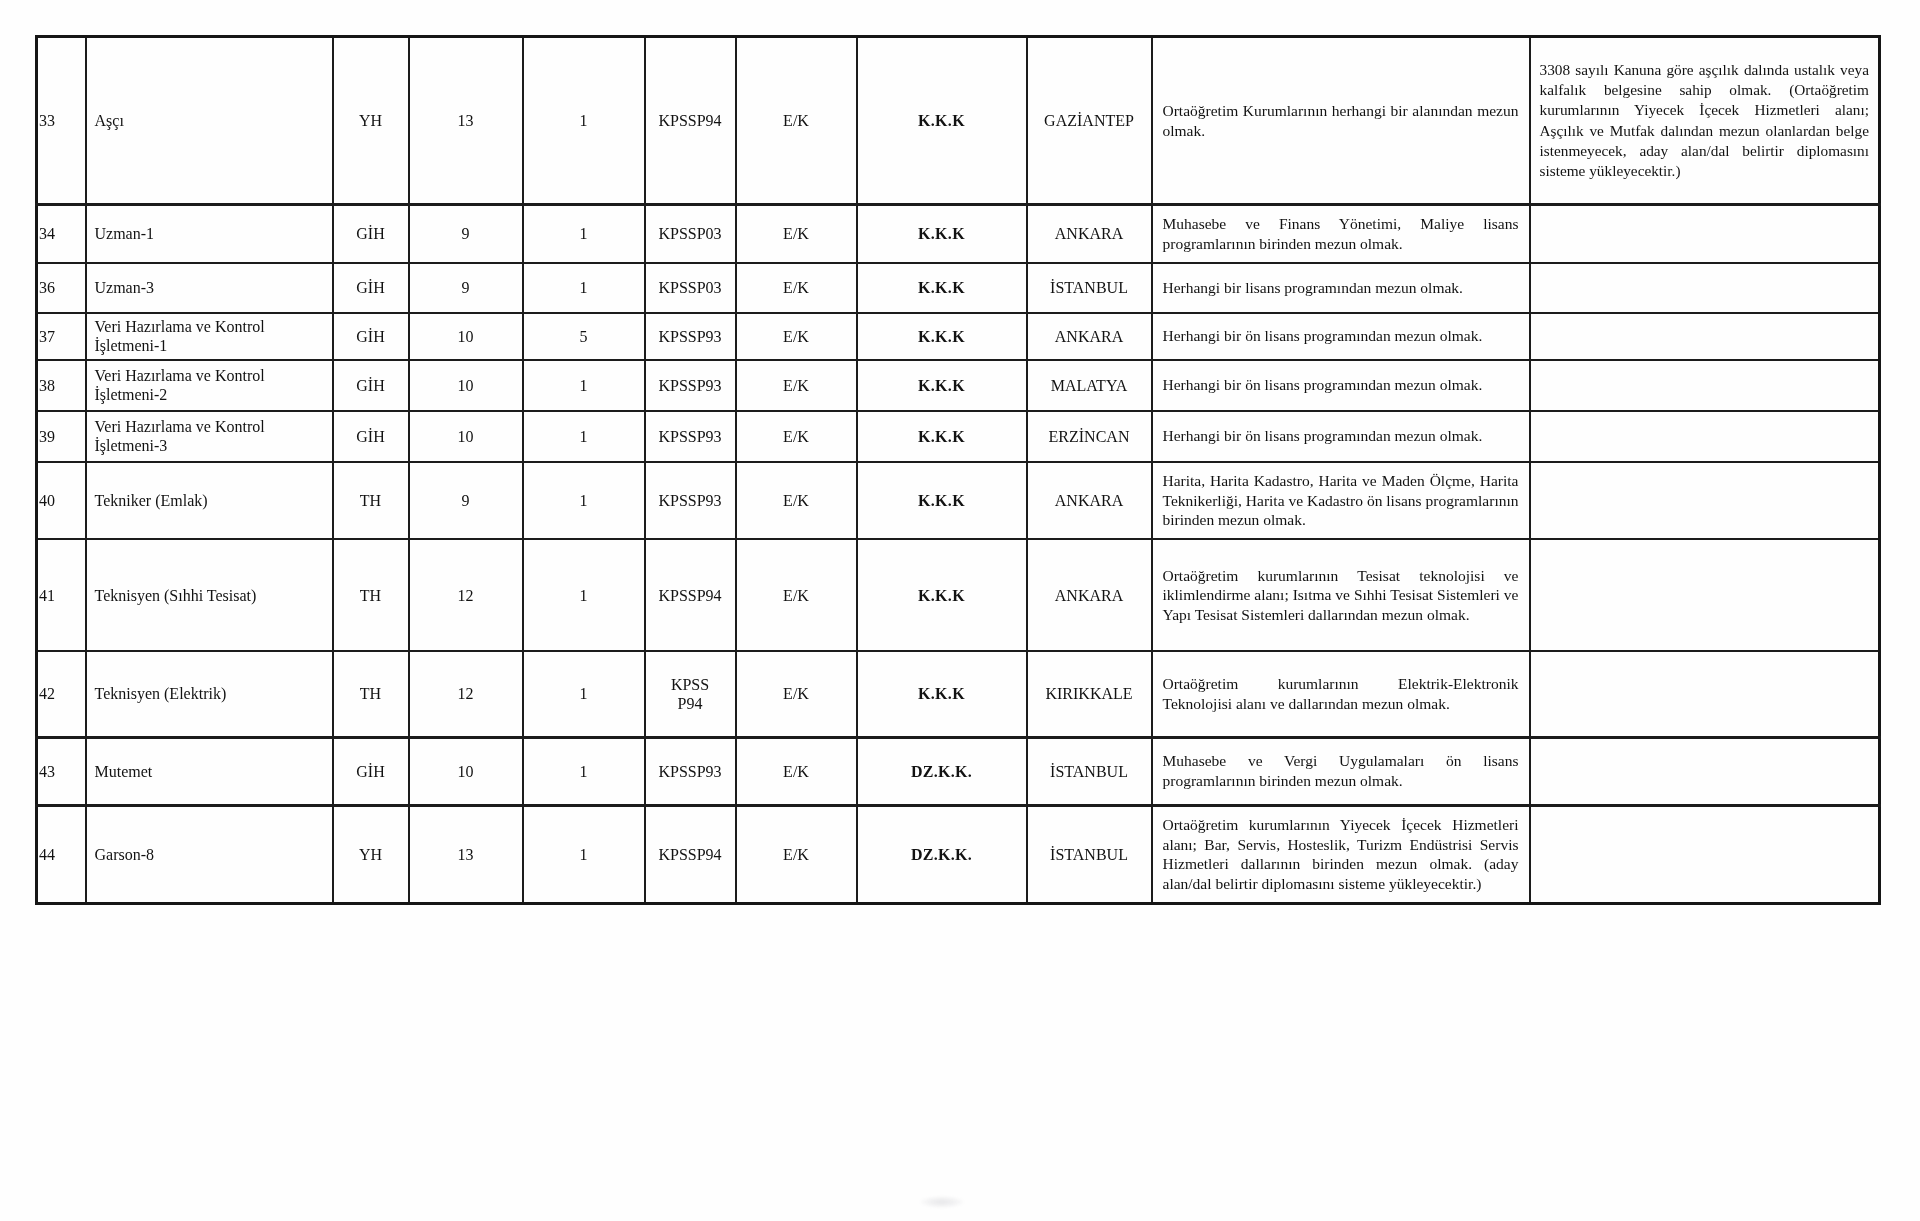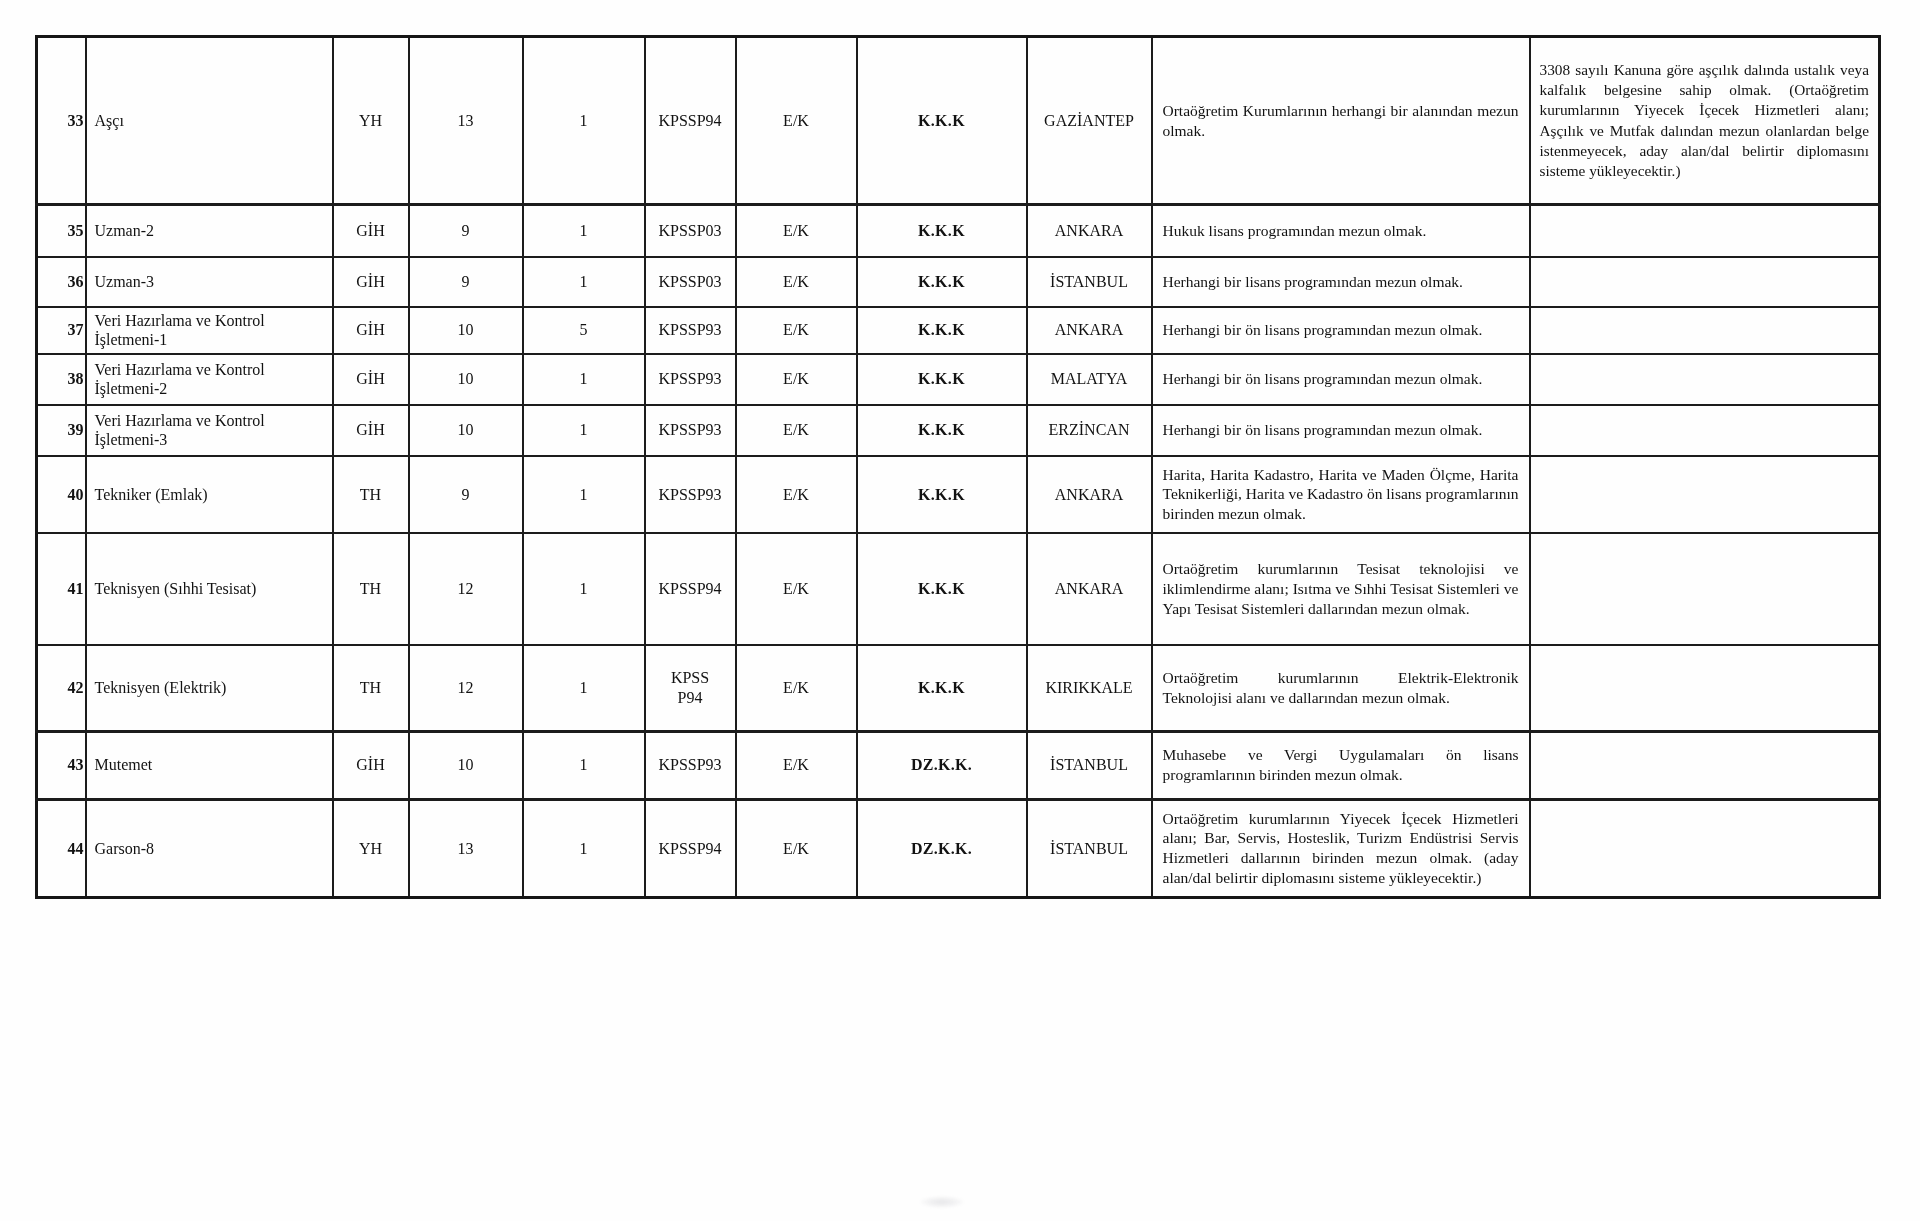--- a/index.html
+++ b/index.html
@@ -42,21 +42,21 @@
   tr:nth-child(6)  { height: 51px;  }
   tr:nth-child(7)  { height: 59px;  }
   tr:nth-child(8)  { height: 112px; }
   tr:nth-child(9)  { height: 86px;  }
   tr:nth-child(10) { height: 68px;  }
   tr:nth-child(11) { height: 84px;  }
   tr:nth-child(12) { height: 122px; }
   
   tr:nth-child(2) td, tr:nth-child(10) td, tr:nth-child(11) td, tr:nth-child(12) td { border-top-width: 3px; }
 
-  .c-no    { text-align: right; font-weight: bold; }
+  .c-no    { text-align: left; }
   .c-title { text-align: left; padding: 3px 8px; }
   .c-center{ text-align: center; }
   .c-kpss  { white-space: pre-line; }
   .c-force { text-align: center; font-weight: bold; letter-spacing: .3px; }
   .c-city  { text-align: center; }
   .c-req   { text-align: justify; padding: 8px 10px; font-size: 15.5px; line-height: 1.28; }
   .c-note  { text-align: justify; padding: 22px 9px;  font-size: 15.3px; line-height: 1.32; }
 
   
   .smudge {
@@ -96,30 +96,30 @@
       <td class="c-center">13</td>
       <td class="c-center">1</td>
       <td class="c-center c-kpss">KPSSP94</td>
       <td class="c-center">E/K</td>
       <td class="c-force">K.K.K</td>
       <td class="c-city">GAZİANTEP</td>
       <td class="c-req">Ortaöğretim Kurumlarının herhangi bir alanından mezun olmak.</td>
       <td class="c-note">3308 sayılı Kanuna göre aşçılık dalında ustalık veya kalfalık belgesine sahip olmak. (Ortaöğretim kurumlarının Yiyecek İçecek Hizmetleri alanı; Aşçılık ve Mutfak dalından mezun olanlardan belge istenmeyecek, aday alan/dal belirtir diplomasını sisteme yükleyecektir.)</td>
     </tr>
         <tr>
-      <td class="c-no">35</td>
-      <td class="c-title">Uzman-2</td>
+      <td class="c-no">34</td>
+      <td class="c-title">Uzman-1</td>
       <td class="c-center">GİH</td>
       <td class="c-center">9</td>
       <td class="c-center">1</td>
       <td class="c-center c-kpss">KPSSP03</td>
       <td class="c-center">E/K</td>
       <td class="c-force">K.K.K</td>
       <td class="c-city">ANKARA</td>
-      <td class="c-req">Hukuk lisans programından mezun olmak.</td>
+      <td class="c-req">Muhasebe ve Finans Yönetimi, Maliye lisans programlarının birinden mezun olmak.</td>
       <td class="c-note"></td>
     </tr>
         <tr>
       <td class="c-no">36</td>
       <td class="c-title">Uzman-3</td>
       <td class="c-center">GİH</td>
       <td class="c-center">9</td>
       <td class="c-center">1</td>
       <td class="c-center c-kpss">KPSSP03</td>
       <td class="c-center">E/K</td>

